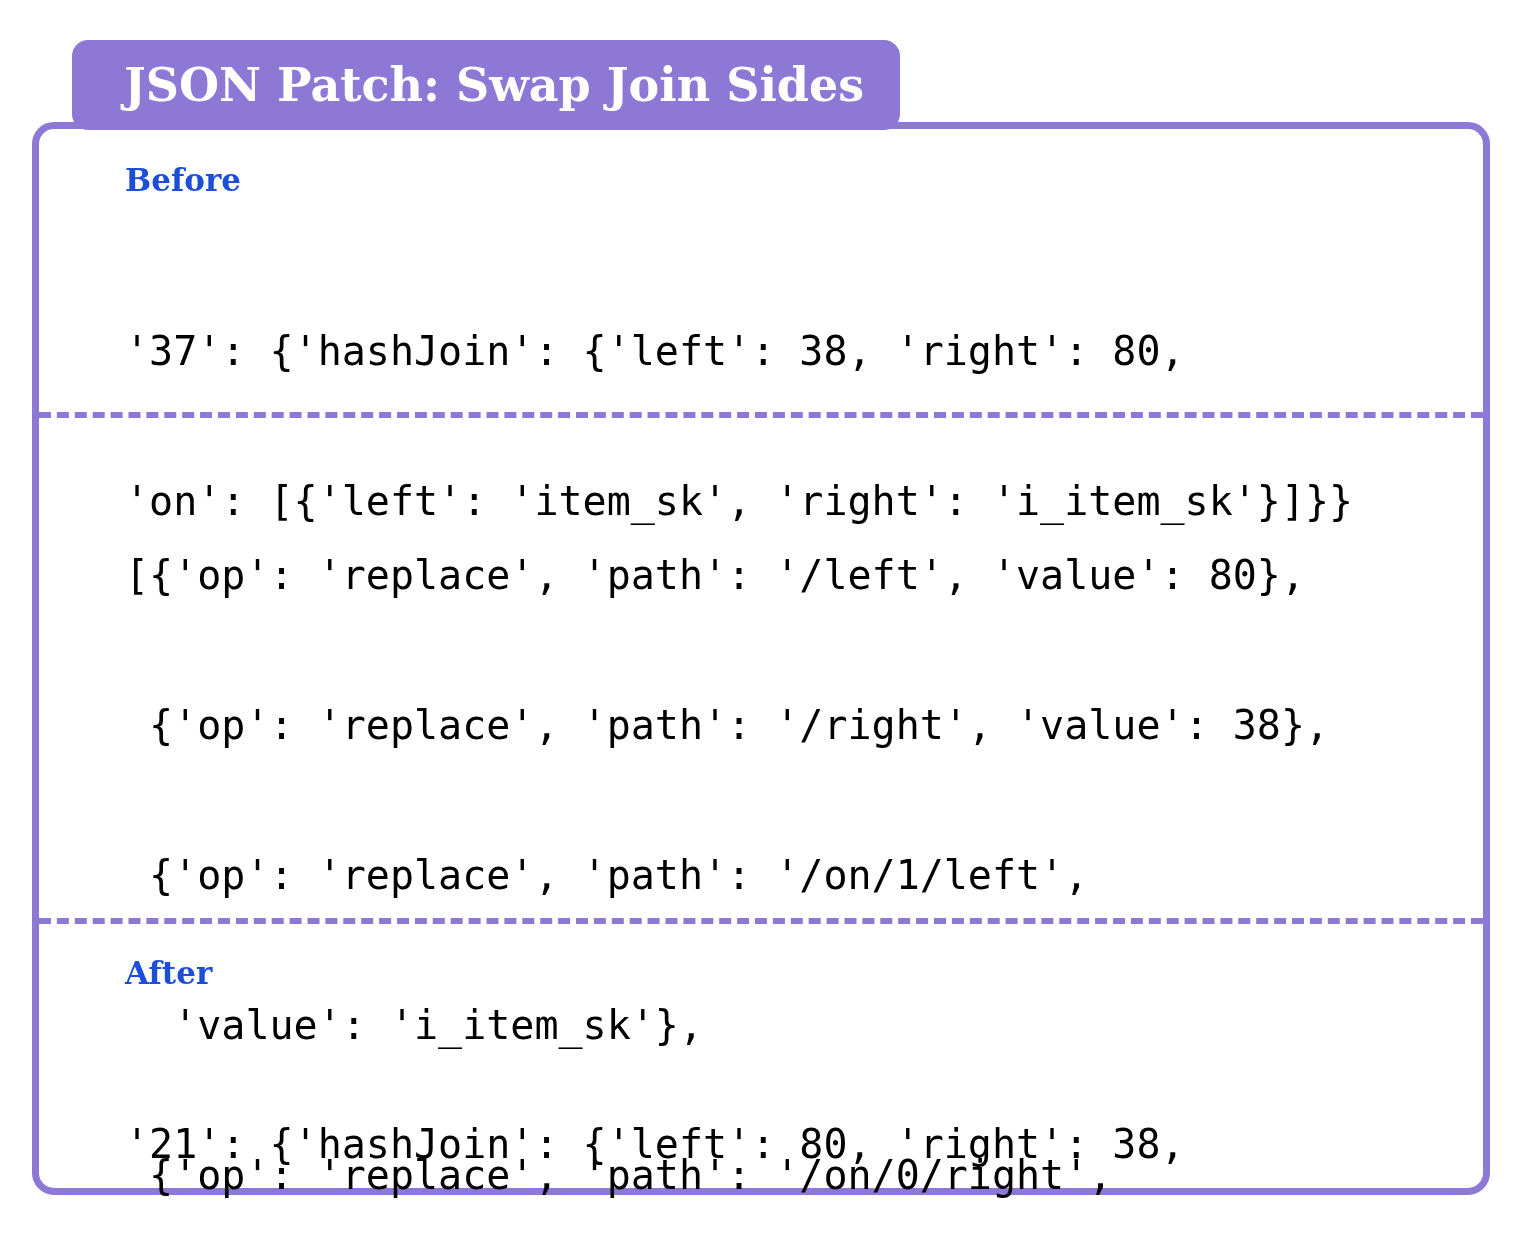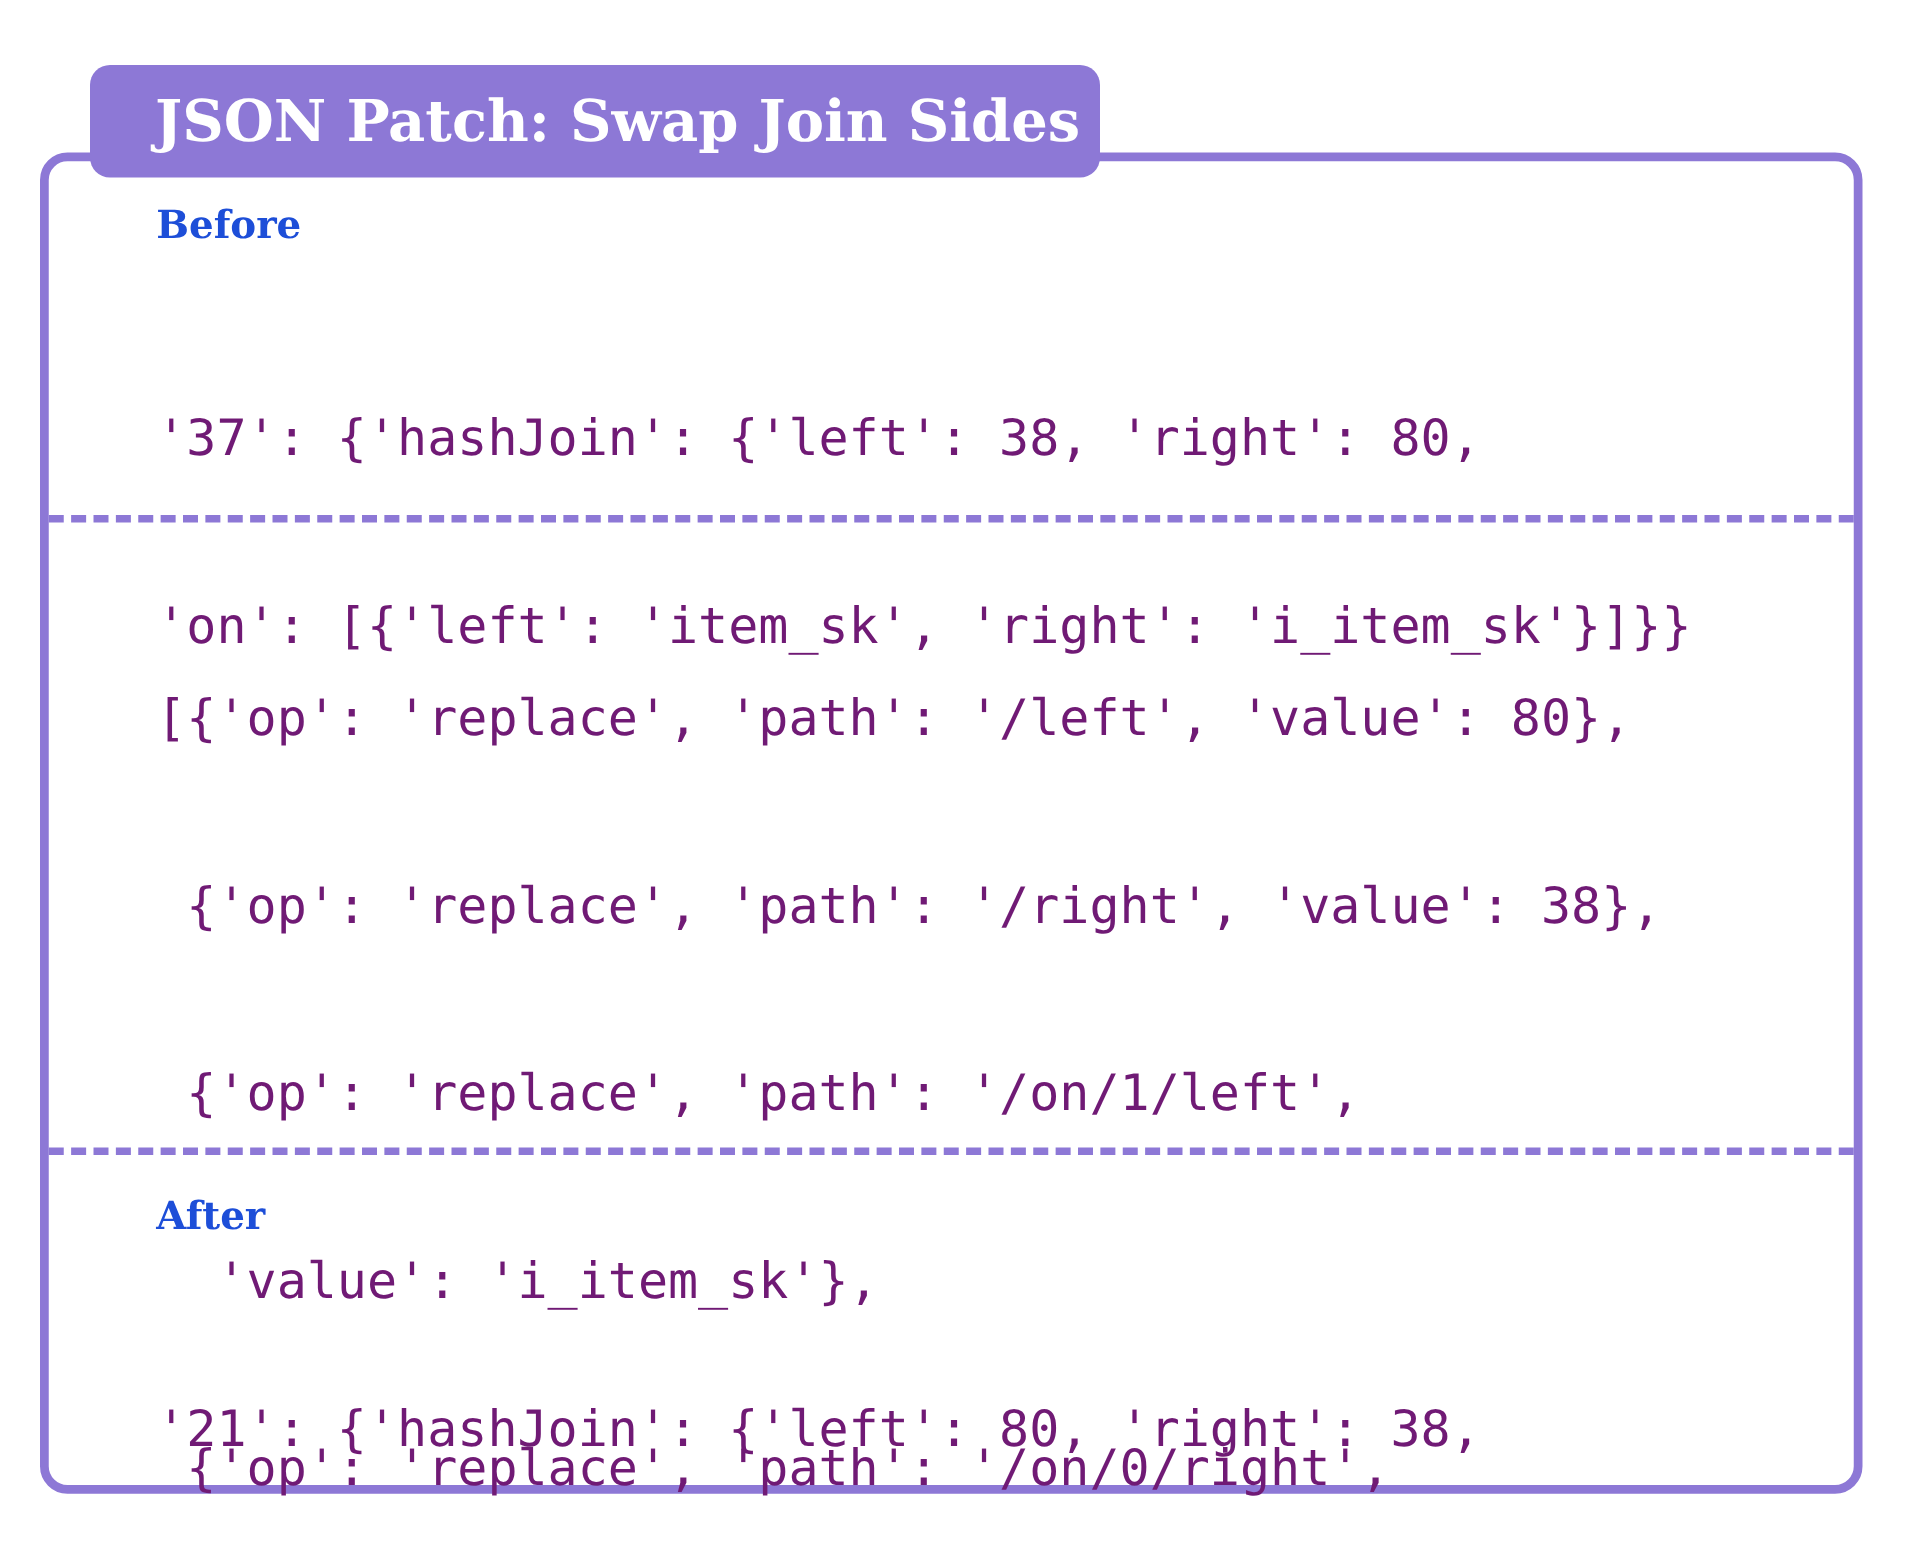--- a/index.html
+++ b/index.html
@@ -31,24 +31,24 @@
     box-sizing: border-box;
     border: 7px solid var(--accent, #8d78d6);
     border-radius: 22px;
     background: #ffffff;
   }
 
   
   .title-tab {
     position: absolute;
     left: 72px;
-    top: 52px;
+    top: 40px;
     height: 90px;
     box-sizing: border-box;
-    padding: 0 16px 0 52px;
+    padding: 0 36px 0 52px;
     display: flex;
     align-items: center;
     background: var(--accent, #8d78d6);
     border-radius: 16px;
     z-index: 5;
   }
   .title-text {
     font-family: "DejaVu Serif", serif;
     font-weight: bold;
     font-size: 46px;
@@ -84,21 +84,21 @@
     line-height: 1;
     color: #1d4ed8;
     margin: 0 0 30px 0;
     white-space: nowrap;
   }
 
   .code {
     font-family: "DejaVu Sans Mono", monospace;
     font-size: 40px;
     line-height: 50px;
-    color: #701a75;
+    color: #000000;
     white-space: pre;
     margin: 0;
     letter-spacing: 0px;
   }
   .code .line { display: block; white-space: pre; }
 
   
   .sep {
     position: relative;
     height: 0;

